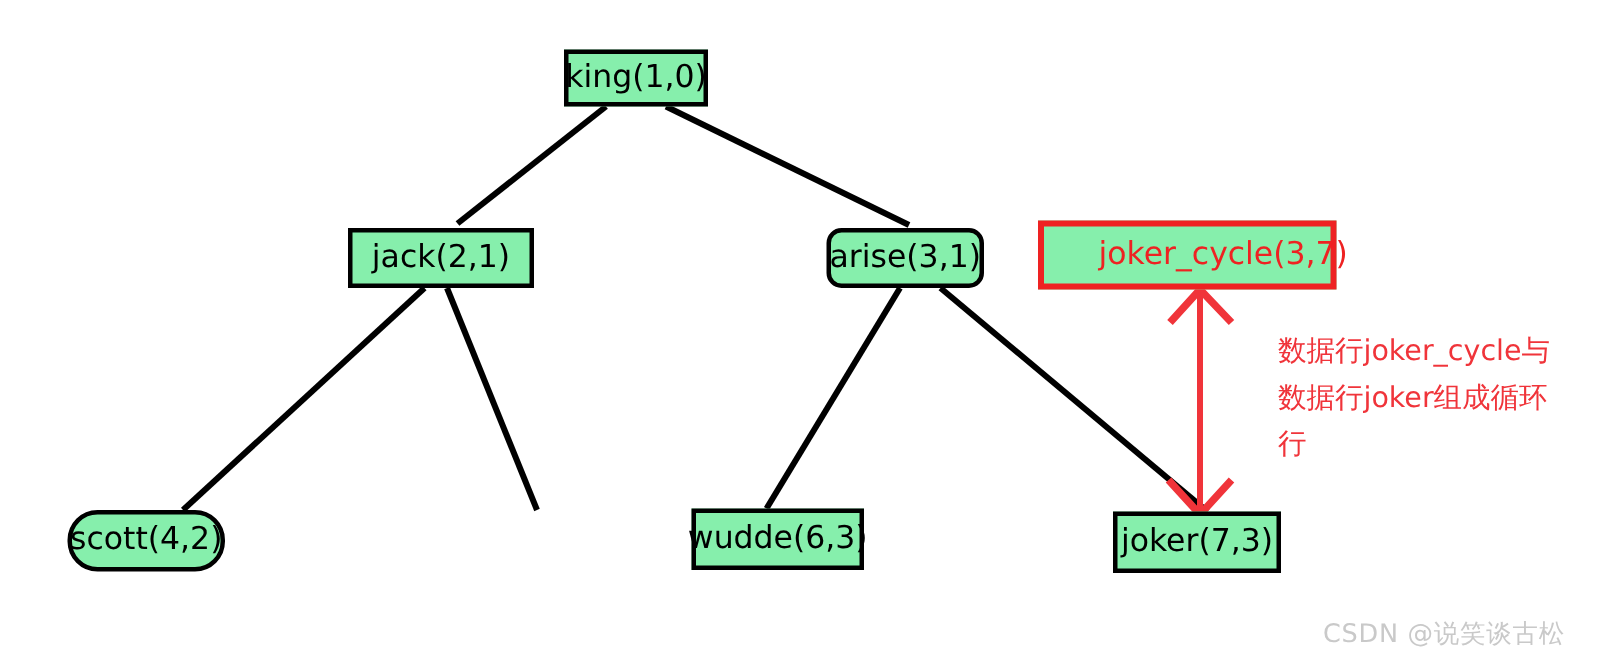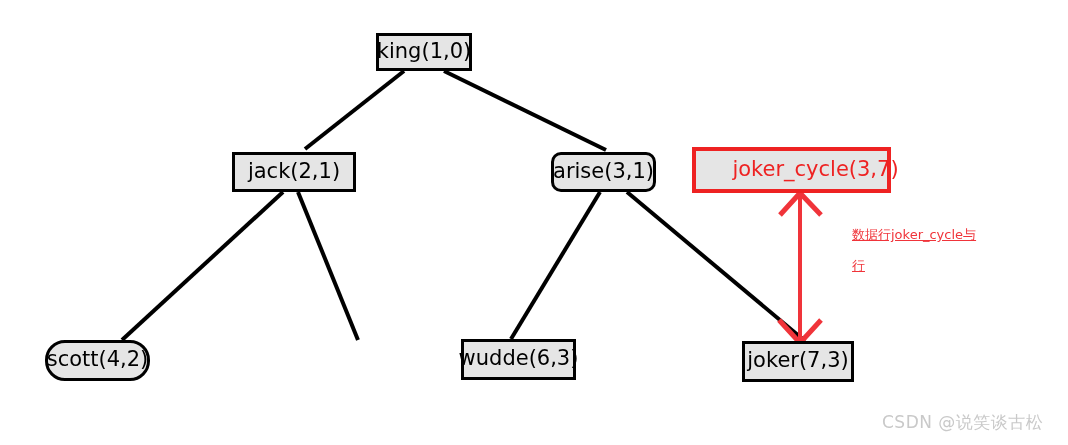--- a/index.html
+++ b/index.html
@@ -20,21 +20,21 @@
   #edges {
     position: absolute;
     left: 0;
     top: 0;
     width: 1068px;
     height: 445px;
   }
   .node {
     position: absolute;
     box-sizing: border-box;
-    background: #e5e5e5;
+    background: #86efac;
     border: 3px solid #000000;
     display: flex;
     align-items: center;
     justify-content: center;
     color: #000000;
     font-size: 21px;
     line-height: 1;
     letter-spacing: 0px;
     white-space: nowrap;
     z-index: 3;
@@ -49,25 +49,24 @@
     display: block;
     padding: 0 2px;
     transform: translateY(-1px);
   }
   #annotation {
     position: absolute;
     left: 852px;
     top: 219px;
     width: 214px;
     color: #f0343a;
-    font-size: 13px;
+    font-size: 19px;
     line-height: 31px;
     letter-spacing: 0px;
     z-index: 4;
-    text-decoration: underline;
   }
   #watermark {
     position: absolute;
     left: 882px;
     top: 411px;
     color: #c9c9c9;
     font-size: 17px;
     letter-spacing: 0.5px;
     white-space: nowrap;
     z-index: 4;
@@ -123,18 +122,19 @@
   <div class="node" style="left:461px; top:339px; width:115px; height:41px;">
     <span class="node-label">wudde(6,3)</span>
   </div>
 
   <div class="node" style="left:742px; top:341px; width:112px; height:41px;">
     <span class="node-label">joker(7,3)</span>
   </div>
 
   <div id="annotation">
     <div>数据行joker_cycle与</div>
+    <div>数据行joker组成循环</div>
     <div>行</div>
   </div>
 
   <div id="watermark">CSDN @说笑谈古松</div>
 
 </div>
 
 </body></html>

